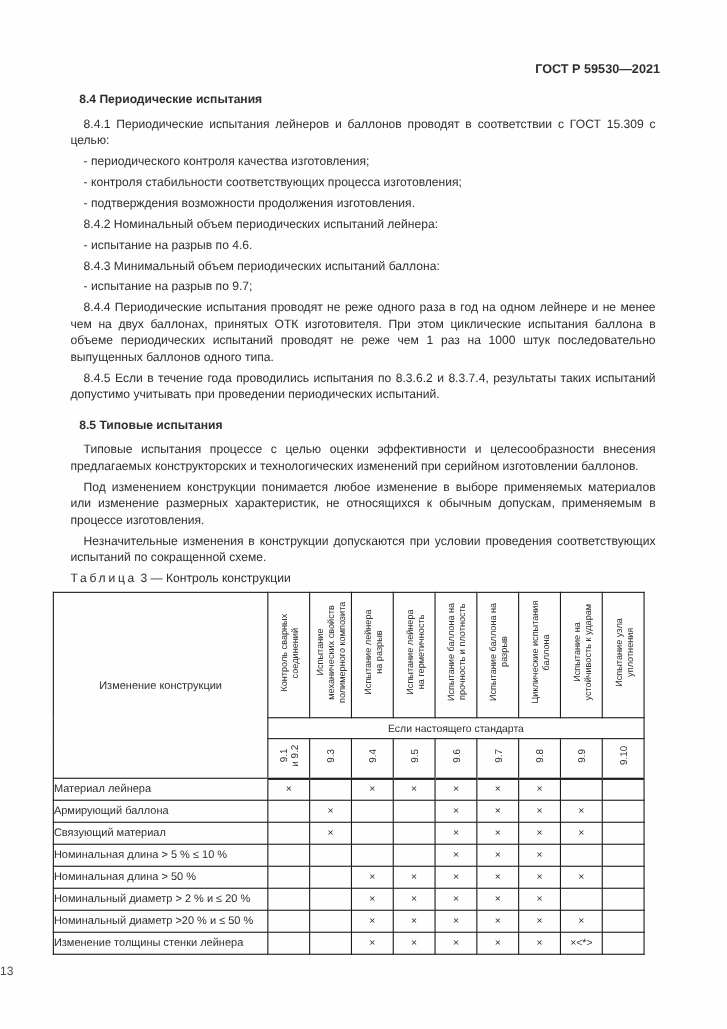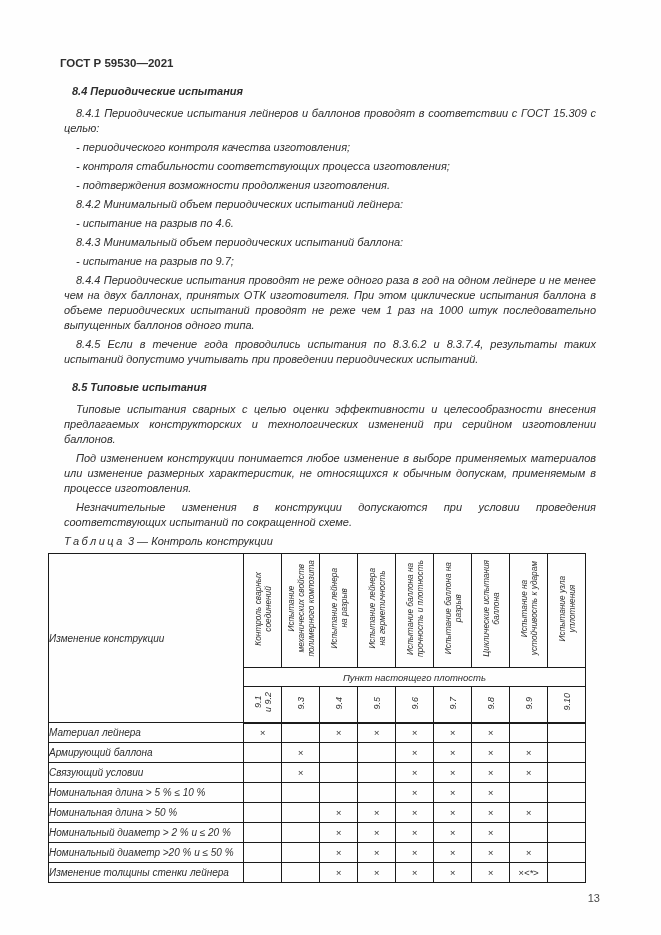--- a/index.html
+++ b/index.html
@@ -8,25 +8,26 @@
     width:661px;height:935px;
     background:#fefefe;
     font-family:"Liberation Sans","DejaVu Sans",sans-serif;
     color:#2e2e2e;
     overflow:hidden;
     box-sizing:border-box;
   }
   .doc-number{
     padding-top:56px;
     margin:0 61px 0 60px;
+    text-align:right;
     font-weight:bold;
     font-size:11.5px;
     line-height:15px;
   }
-  .content{margin:0 61px 0 60px;font-style:italic;}
+  .content{margin:0 61px 0 60px;}
   .content p{margin:4px;font-size:11px;line-height:15px;text-align:justify;text-indent:12px;}
   .content p.heading{font-weight:bold;text-align:left;margin:13px 0 7px 0;}
   .table-block{margin-left:-12px;width:537px;}
   .caption{
     margin:14px 0 4px 0;
     font-size:10px;line-height:13px;text-align:left;text-indent:0;
   }
   .caption .cap-word{letter-spacing:2.5px;}
   .caption .cap-num{padding-left:3px;}
   table.changes{
@@ -37,21 +38,21 @@
   }
   table.changes td,table.changes th{
     border:1px solid #1b1b1b;
     padding:0;
     font-weight:normal;
     box-sizing:border-box;
   }
   col.c-label{width:195px;}
   col.c-test{width:38px;}
   .corner-cell{
-    vertical-align:middle;
+    text-align:center;vertical-align:middle;
     font-size:10px;
   }
   .vhead-cell{height:114px;text-align:center;vertical-align:middle;}
   .vtext{
     display:inline-block;
     writing-mode:vertical-rl;
     transform:rotate(180deg);
     white-space:pre-line;
     font-size:8.3px;
     line-height:10px;
@@ -68,47 +69,47 @@
     font-size:10px;
     padding:2px 3px 2px 6px;
     vertical-align:middle;
   }
   td.mark-cell{
     text-align:center;vertical-align:middle;
     font-size:9.5px;
   }
   .page-number{
     margin:9px 61px 0 0;
-    text-align:right;
+    text-align:left;
     font-size:11px;color:#4a4a4a;
   }
 </style>
 </head>
 <body>
 
 <div class="page">
 
   <div class="doc-number">ГОСТ Р 59530—2021</div>
 
   <div class="content">
 
     <div>
         <p class="heading">8.4 Периодические испытания</p>
         <p class="para">8.4.1 Периодические испытания лейнеров и баллонов проводят в соответствии с ГОСТ 15.309 с целью:</p>
         <p class="para">- периодического контроля качества изготовления;</p>
         <p class="para">- контроля стабильности соответствующих процесса изготовления;</p>
         <p class="para">- подтверждения возможности продолжения изготовления.</p>
-        <p class="para">8.4.2 Минимальный объем периодических испытаний лейнера:</p>
+        <p class="para">8.4.2 Номинальный объем периодических испытаний лейнера:</p>
         <p class="para">- испытание на разрыв по 4.6.</p>
         <p class="para">8.4.3 Минимальный объем периодических испытаний баллона:</p>
         <p class="para">- испытание на разрыв по 9.7;</p>
         <p class="para">8.4.4 Периодические испытания проводят не реже одного раза в год на одном лейнере и не менее чем на двух баллонах, принятых ОТК изготовителя. При этом циклические испытания баллона в объеме периодических испытаний проводят не реже чем 1 раз на 1000 штук последовательно выпущенных баллонов одного типа.</p>
         <p class="para">8.4.5 Если в течение года проводились испытания по 8.3.6.2 и 8.3.7.4, результаты таких испытаний допустимо учитывать при проведении периодических испытаний.</p>
         <p class="heading">8.5 Типовые испытания</p>
-        <p class="para">Типовые испытания сварных с целью оценки эффективности и целесообразности внесения предлагаемых конструкторских и технологических изменений при серийном изготовлении баллонов.</p>
+        <p class="para">Типовые испытания процессе с целью оценки эффективности и целесообразности внесения предлагаемых конструкторских и технологических изменений при серийном изготовлении баллонов.</p>
         <p class="para">Под изменением конструкции понимается любое изменение в выборе применяемых материалов или изменение размерных характеристик, не относящихся к обычным допускам, применяемым в процессе изготовления.</p>
         <p class="para">Незначительные изменения в конструкции допускаются при условии проведения соответствующих испытаний по сокращенной схеме.</p>
       </div>
 
     <div class="table-block">
       <p class="caption">
         <span class="cap-word">Таблица</span><span class="cap-num">3</span>
         <span>— Контроль конструкции</span>
       </p>
 
@@ -142,21 +143,21 @@
               <th class="vhead-cell"><span class="vtext">Испытание баллона на
 разрыв</span></th>
               <th class="vhead-cell"><span class="vtext">Циклические испытания
 баллона</span></th>
               <th class="vhead-cell"><span class="vtext">Испытание на
 устойчивость к ударам</span></th>
               <th class="vhead-cell"><span class="vtext">Испытание узла
 уплотнения</span></th>
             </tr>
           <tr>
-            <td class="span-cell" colspan="9">Пункт настоящего плотность</td>
+            <td class="span-cell" colspan="9">Если настоящего стандарта</td>
           </tr>
           <tr id="clause-row">
               <td class="clause-cell"><span class="vtext">9.1
 и 9.2</span></td>
               <td class="clause-cell"><span class="vtext">9.3</span></td>
               <td class="clause-cell"><span class="vtext">9.4</span></td>
               <td class="clause-cell"><span class="vtext">9.5</span></td>
               <td class="clause-cell"><span class="vtext">9.6</span></td>
               <td class="clause-cell"><span class="vtext">9.7</span></td>
               <td class="clause-cell"><span class="vtext">9.8</span></td>
@@ -183,21 +184,21 @@
               <td class="mark-cell">×</td>
               <td class="mark-cell"></td>
               <td class="mark-cell"></td>
               <td class="mark-cell">×</td>
               <td class="mark-cell">×</td>
               <td class="mark-cell">×</td>
               <td class="mark-cell">×</td>
               <td class="mark-cell"></td>
             </tr>
             <tr class="body-row">
-              <td class="row-label">Связующий условии</td>
+              <td class="row-label">Связующий материал</td>
               <td class="mark-cell"></td>
               <td class="mark-cell">×</td>
               <td class="mark-cell"></td>
               <td class="mark-cell"></td>
               <td class="mark-cell">×</td>
               <td class="mark-cell">×</td>
               <td class="mark-cell">×</td>
               <td class="mark-cell">×</td>
               <td class="mark-cell"></td>
             </tr>

